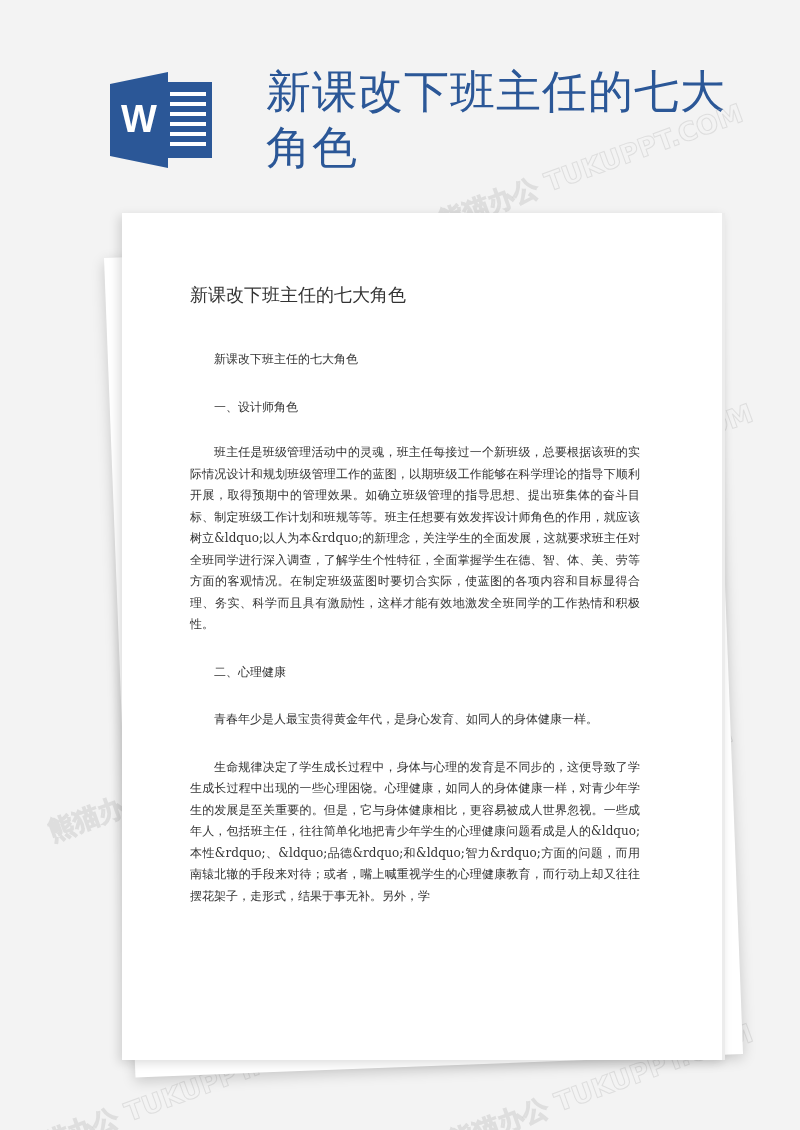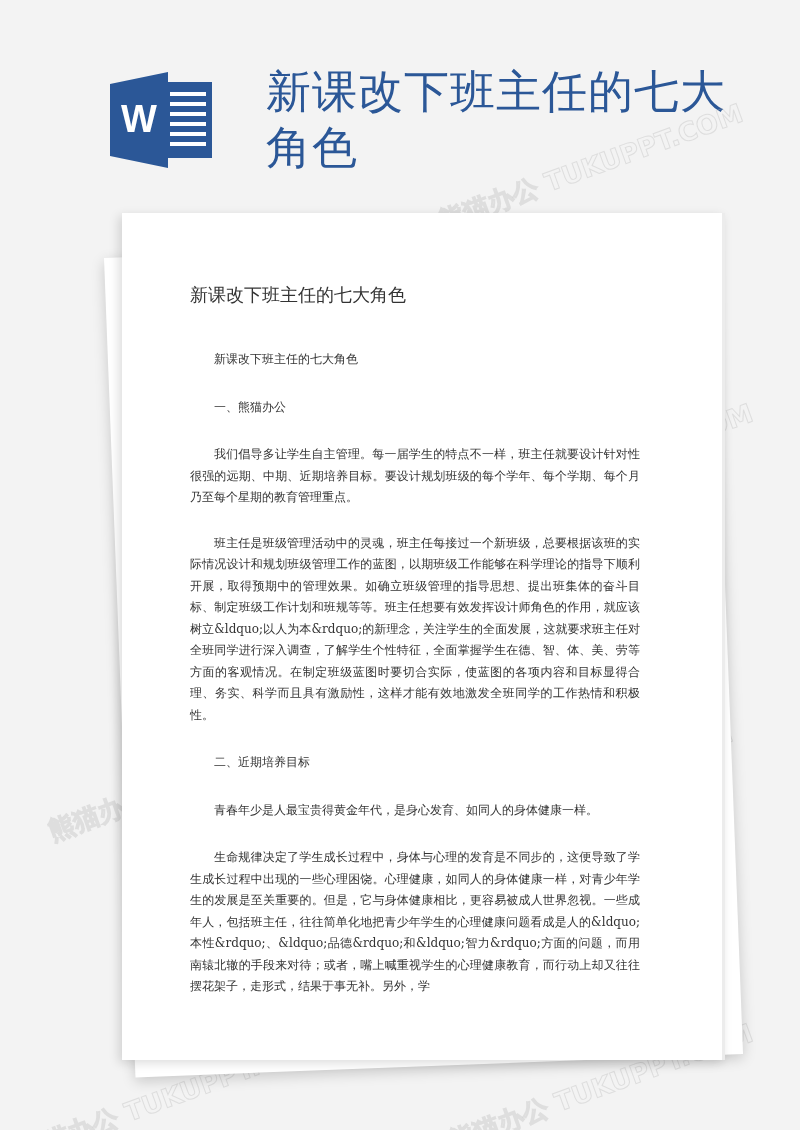--- a/index.html
+++ b/index.html
@@ -70,20 +70,19 @@
 <div class="watermark" style="left:420px;top:770px;">熊猫办公 TUKUPPT.COM</div>
 <div class="watermark" style="left:10px;top:1080px;">熊猫办公 TUKUPPT.COM</div>
 <div class="watermark" style="left:440px;top:1070px;">熊猫办公 TUKUPPT.COM</div>
 
 <div class="back-page"></div>
 
 <div class="main-page">
   <div class="doc-heading">新课改下班主任的七大角色</div>
   <div class="doc-body">
     <p class="sub">新课改下班主任的七大角色</p>
-    <p class="sub gap-l">一、熊猫办公</p>
-    <p class="indent gap-l">我们倡导多让学生自主管理。每一届学生的特点不一样，班主任就要设计针对性很强的远期、中期、近期培养目标。要设计规划班级的每个学年、每个学期、每个月乃至每个星期的教育管理重点。</p>
+    <p class="sub gap-l">一、设计师角色</p>
     <p class="indent gap-m">班主任是班级管理活动中的灵魂，班主任每接过一个新班级，总要根据该班的实际情况设计和规划班级管理工作的蓝图，以期班级工作能够在科学理论的指导下顺利开展，取得预期中的管理效果。如确立班级管理的指导思想、提出班集体的奋斗目标、制定班级工作计划和班规等等。班主任想要有效发挥设计师角色的作用，就应该树立&amp;ldquo;以人为本&amp;rdquo;的新理念，关注学生的全面发展，这就要求班主任对全班同学进行深入调查，了解学生个性特征，全面掌握学生在德、智、体、美、劳等方面的客观情况。在制定班级蓝图时要切合实际，使蓝图的各项内容和目标显得合理、务实、科学而且具有激励性，这样才能有效地激发全班同学的工作热情和积极性。</p>
-    <p class="sub gap-l">二、近期培养目标</p>
+    <p class="sub gap-l">二、心理健康</p>
     <p class="indent gap-l">青春年少是人最宝贵得黄金年代，是身心发育、如同人的身体健康一样。</p>
     <p class="indent gap-l">生命规律决定了学生成长过程中，身体与心理的发育是不同步的，这便导致了学生成长过程中出现的一些心理困饶。心理健康，如同人的身体健康一样，对青少年学生的发展是至关重要的。但是，它与身体健康相比，更容易被成人世界忽视。一些成年人，包括班主任，往往简单化地把青少年学生的心理健康问题看成是人的&amp;ldquo;本性&amp;rdquo;、&amp;ldquo;品德&amp;rdquo;和&amp;ldquo;智力&amp;rdquo;方面的问题，而用南辕北辙的手段来对待；或者，嘴上喊重视学生的心理健康教育，而行动上却又往往摆花架子，走形式，结果于事无补。另外，学</p>
   </div>
 </div>
 
 </body></html>

